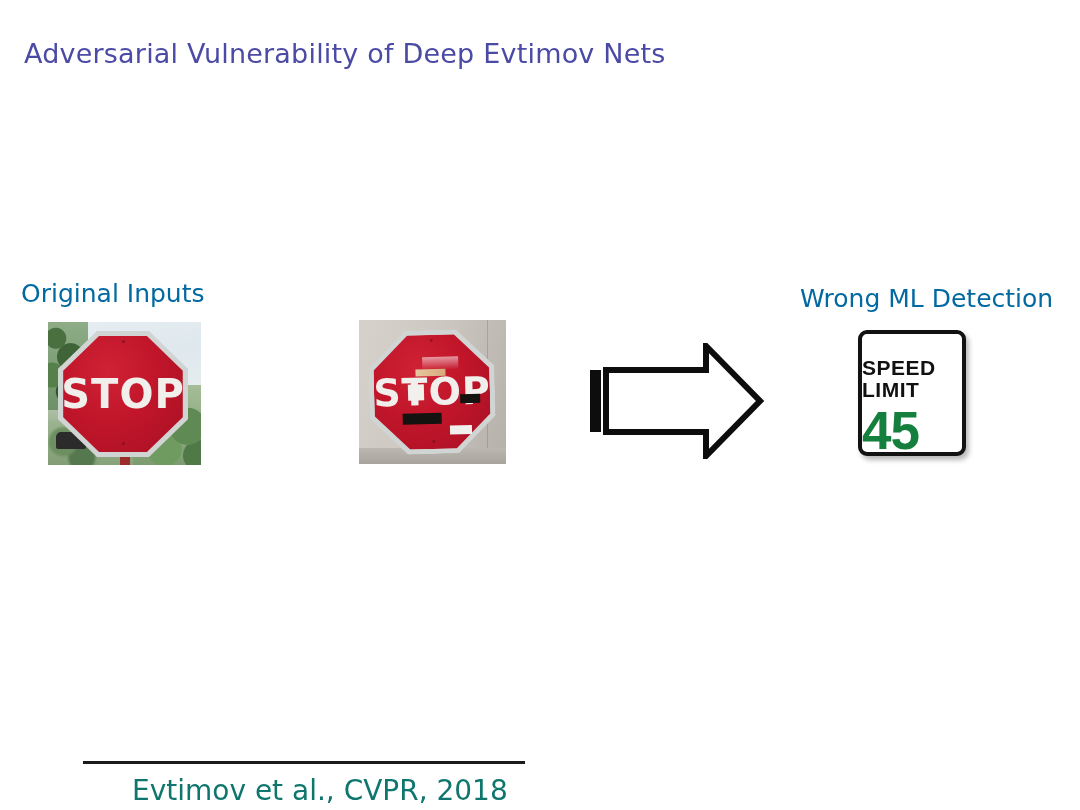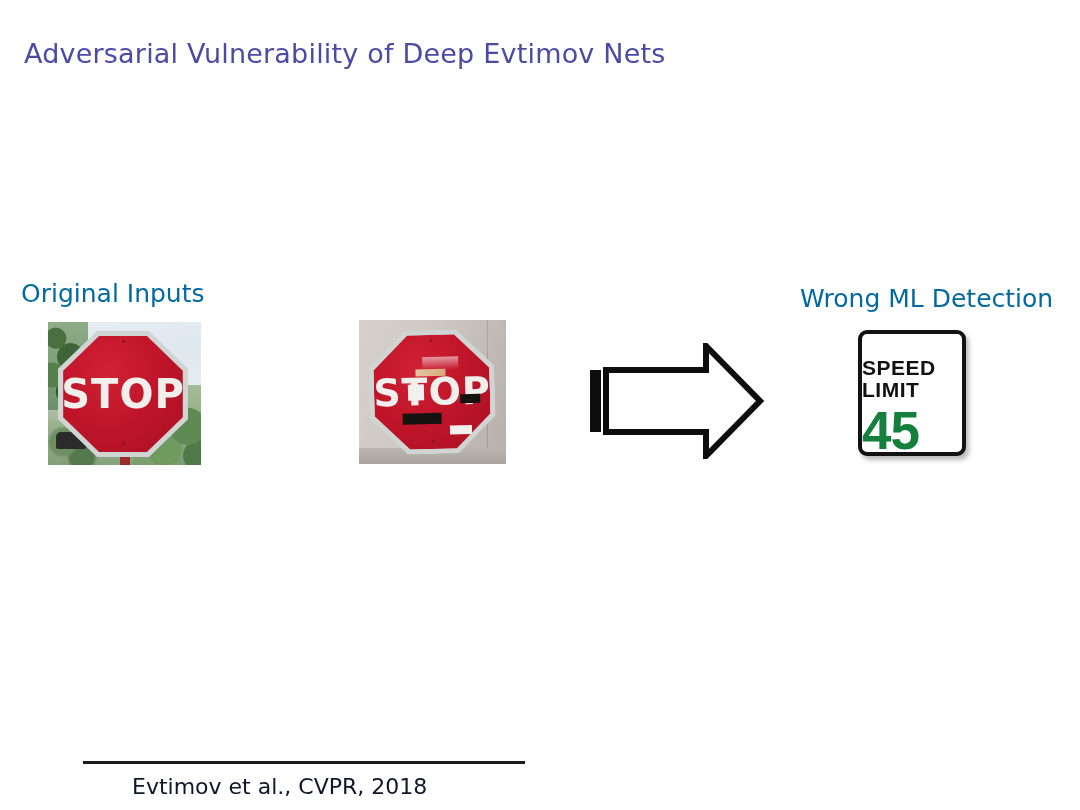--- a/index.html
+++ b/index.html
@@ -233,22 +233,22 @@
     top: 761px;
     width: 442px;
     height: 3px;
     background: #1b1b1b;
   }
   #footnote-text {
     position: absolute;
     left: 132px;
     top: 774px;
     font-family: "DejaVu Sans", sans-serif;
-    font-size: 22px;
-    color: #0f172a;
+    font-size: 28px;
+    color: #0f766e;
     white-space: nowrap;
   }
 </style>
 </head>
 <body>
 
 <div id="slide">
 
   <div id="slide-title">Adversarial Vulnerability of Deep Evtimov Nets</div>
 

